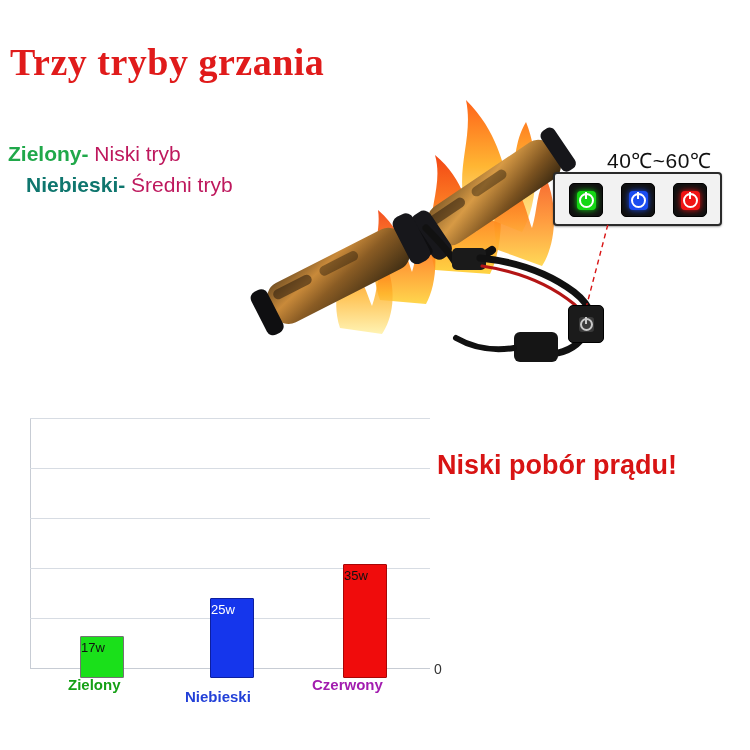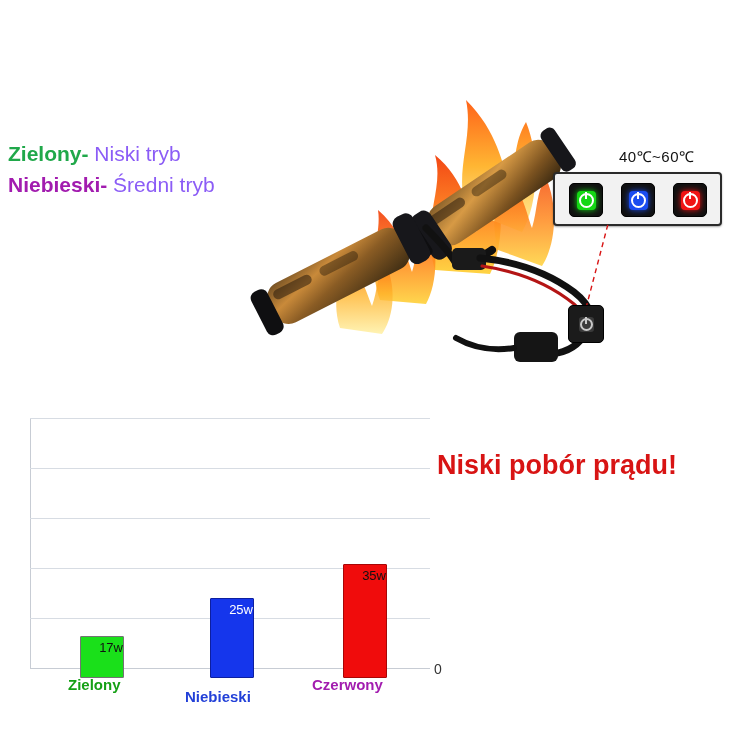--- a/index.html
+++ b/index.html
@@ -7,30 +7,30 @@
   #stage{position:absolute;left:0;top:0;width:750px;height:750px;}
 
   
   .title{position:absolute;left:10px;top:40px;font-family:"Liberation Serif",serif;font-weight:bold;font-size:38px;color:#e01b1b;letter-spacing:0.5px;}
 
   
   .legend{position:absolute;left:8px;top:138px;line-height:31px;font-size:21px;font-family:"Liberation Sans",sans-serif;}
   .legend .row{white-space:nowrap;}
   .legend .k{font-weight:bold;}
   .k-green{color:#20a84a;}
-  .k-blue{color:#a21caf;}
+  .k-blue{color:#0f766e;margin-left:18px;}
   .k-red{color:#d81e1e;}
-  .legend .v{color:#8b5cf6;}
+  .legend .v{color:#be185d;}
 
   
   .photo{position:absolute;left:230px;top:60px;width:410px;height:320px;}
 
   
   .ctrlbox{position:absolute;left:553px;top:172px;width:165px;height:50px;background:#f2f2f2;border:2px solid #2b2b2b;border-radius:4px;box-shadow:0 1px 2px rgba(0,0,0,.35);}
-  .temp-label{position:absolute;left:607px;top:146px;font-size:15px;color:#111;letter-spacing:0.5px;margin-left:12px;}
+  .temp-label{position:absolute;left:607px;top:146px;font-size:21px;color:#111;letter-spacing:0.5px;}
   .btn{position:absolute;top:9px;width:32px;height:32px;border-radius:5px;background:#111;border:1px solid #000;display:flex;align-items:center;justify-content:center;}
   .btn .led{width:19px;height:19px;border-radius:4px;display:flex;align-items:center;justify-content:center;font-size:13px;color:#fff;font-weight:bold;}
   .btn-g{left:14px;}  .btn-g .led{background:#14d814;box-shadow:0 0 6px #14d814;}
   .btn-b{left:66px;}  .btn-b .led{background:#1a4df0;box-shadow:0 0 6px #1a4df0;}
   .btn-r{left:118px;} .btn-r .led{background:#f01414;box-shadow:0 0 6px #f01414;}
   .pwr{display:block;width:11px;height:11px;border:2px solid #fff;border-radius:50%;position:relative;}
   .pwr:after{content:"";position:absolute;left:50%;top:-3px;margin-left:-1px;width:2px;height:7px;background:#fff;}
 
   
   .leader{position:absolute;left:578px;top:222px;width:40px;height:88px;}
@@ -39,39 +39,40 @@
   .switch{position:absolute;left:568px;top:305px;width:34px;height:36px;background:#1b1b1b;border-radius:5px;border:1px solid #000;display:flex;align-items:center;justify-content:center;}
   .switch .sled{width:15px;height:15px;border-radius:3px;background:#3a3a3a;display:flex;align-items:center;justify-content:center;}
   .switch .pwr{border-color:#c9c9c9;width:9px;height:9px;}
   .switch .pwr:after{background:#c9c9c9;}
 
   
   #chart{position:absolute;left:30px;top:418px;width:400px;height:260px;}
   .grid-line{position:absolute;left:0;height:1px;background:#d7dce3;}
   .axis-v{position:absolute;left:0;top:0;width:1px;height:250px;background:#c7ccd4;}
   .axis-h{position:absolute;left:0;top:250px;width:400px;height:1px;background:#c7ccd4;}
-  .bar{position:absolute;bottom:0;border-radius:1px;display:flex;align-items:flex-start;justify-content:flex-end;}
+  .bar{position:absolute;bottom:0;border-radius:1px;display:flex;align-items:flex-start;justify-content:flex-start;}
   .bar span{font-size:13px;color:#111;margin-top:3px;font-family:"Liberation Sans",sans-serif;}
   .bar-g{background:#1ae01a;border:1px solid #737373;}
   .bar-b{background:#1536ec;border:1px solid #0d1fa0;}
   .bar-b span{color:#fff;}
   .bar-r{background:#f00c0c;border:1px solid #a80606;}
   .zero{position:absolute;font-size:14px;color:#333;}
   .cat{position:absolute;font-size:15px;font-weight:bold;font-family:"Liberation Sans",sans-serif;}
   .cat-g{color:#16a016;}
   .cat-b{color:#2240d8;}
   .cat-r{color:#a21caf;}
 
   .callout{position:absolute;left:437px;top:450px;font-size:27px;font-weight:bold;color:#d81414;font-family:"Liberation Sans",sans-serif;white-space:nowrap;}
 </style>
 </head>
 <body>
 
 <div id="stage">
 
+  <div class="title">Trzy tryby grzania</div>
 
   <div class="legend">
     <div class="row">
       <span class="k k-green">Zielony-</span>
       <span class="v">Niski tryb</span>
     </div>
     <div class="row">
       <span class="k k-blue">Niebieski-</span>
       <span class="v">Średni tryb</span>
     </div>

